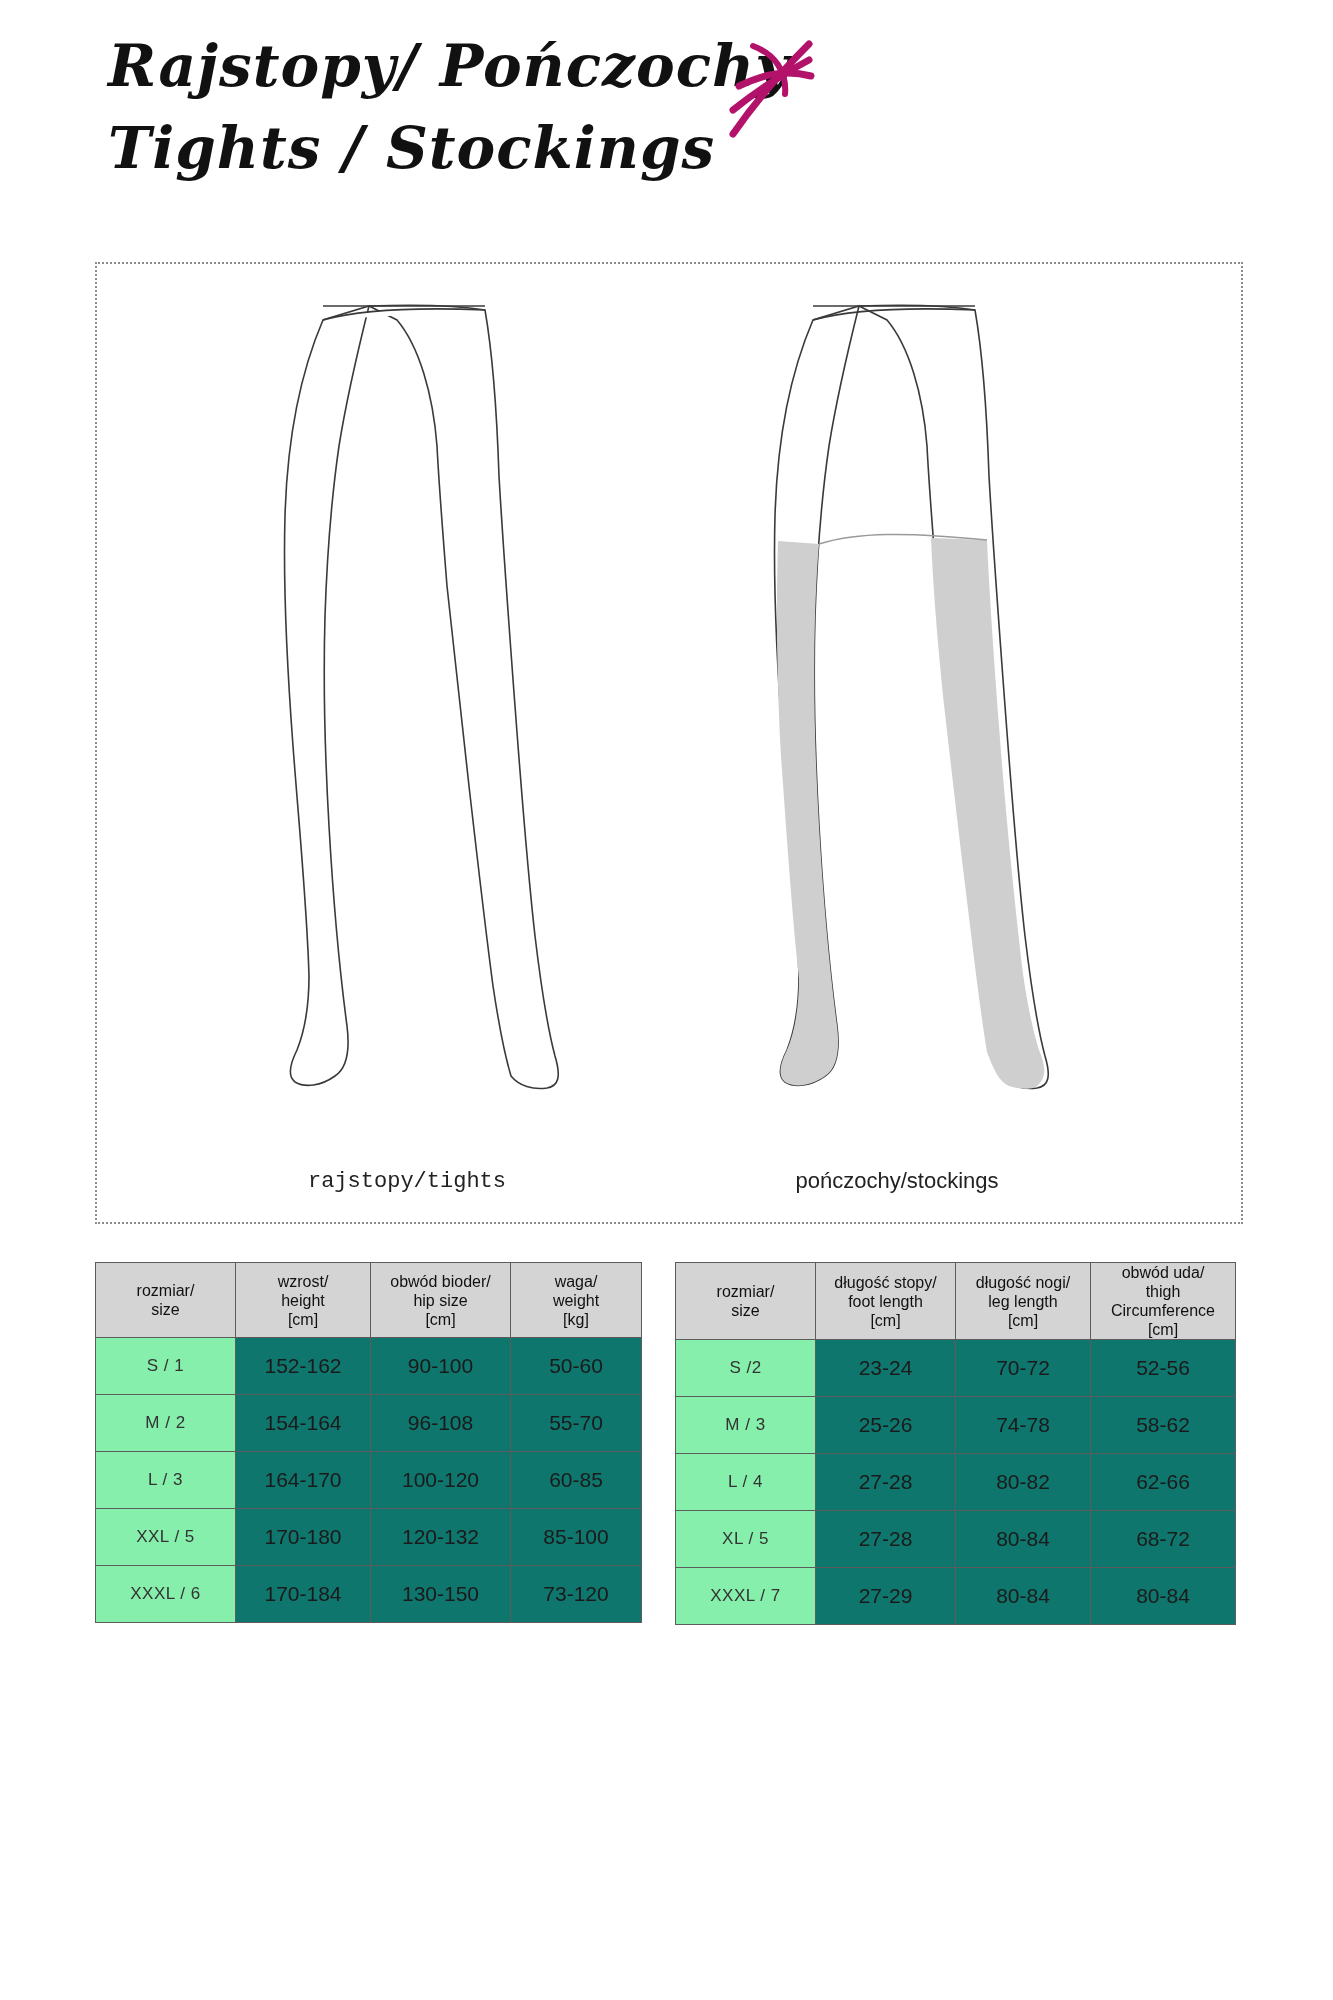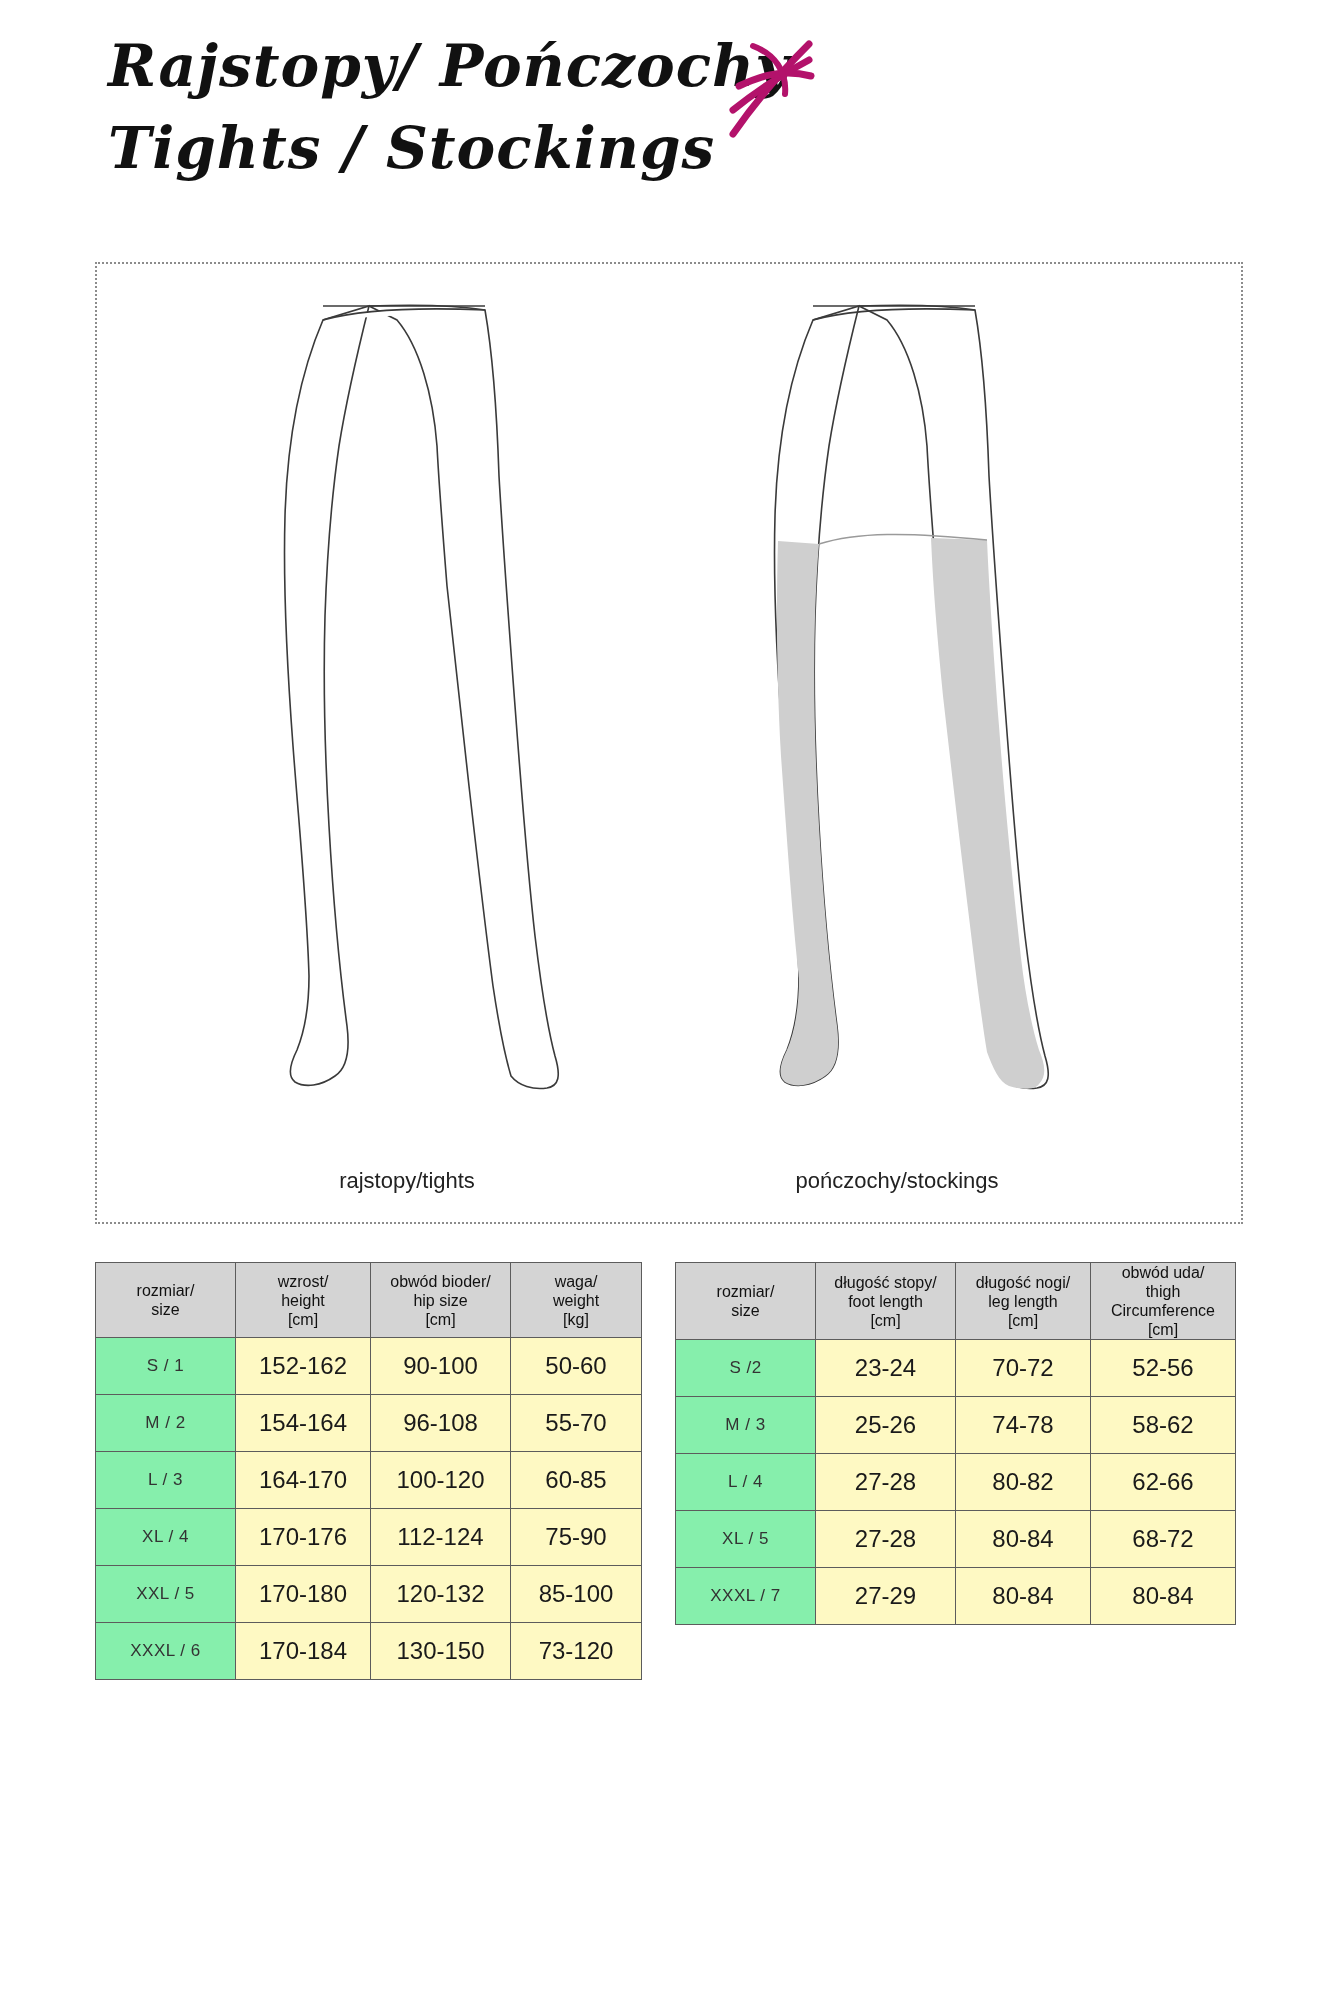--- a/index.html
+++ b/index.html
@@ -126,21 +126,21 @@
   .fig-tights { left: 150px; width: 330px; }
   .fig-stockings { left: 640px; width: 330px; }
   .fig-caption {
     position: absolute;
     bottom: 28px;
     width: 400px;
     text-align: center;
     font-size: 22px;
     color: #222;
   }
-  .cap-tights { left: 110px; }
+  .cap-tights { left: 110px; font-family: Liberation Mono, monospace; }
   .cap-stockings { left: 600px; }
 
   
   .tables {
     position: absolute;
     left: 95px;
     top: 1262px;
     width: 1148px;
     height: 440px;
   }
@@ -167,22 +167,22 @@
   .size-table thead th {
     background: #d4d4d4;
     font-size: 16px;
     font-weight: normal;
     line-height: 19px;
     height: 74px;
     color: #111;
   }
   .size-table td {
     height: 56px;
-    font-size: 24px;
-    background: #fef9c3;
+    font-size: 21px;
+    background: #0f766e;
   }
   .size-table td.sizecol {
     background: #86efac;
     font-size: 17px;
     color: #333;
     letter-spacing: 0.5px;
   }
   .tbl-left col.c1 { width: 140px; }
   .tbl-left col.c2 { width: 135px; }
   .tbl-left col.c3 { width: 140px; }
@@ -338,26 +338,20 @@
           <td>96-108</td>
           <td>55-70</td>
         </tr>
         <tr>
           <td class="sizecol">L / 3</td>
           <td>164-170</td>
           <td>100-120</td>
           <td>60-85</td>
         </tr>
         <tr>
-          <td class="sizecol">XL / 4</td>
-          <td>170-176</td>
-          <td>112-124</td>
-          <td>75-90</td>
-        </tr>
-        <tr>
           <td class="sizecol">XXL / 5</td>
           <td>170-180</td>
           <td>120-132</td>
           <td>85-100</td>
         </tr>
         <tr>
           <td class="sizecol">XXXL / 6</td>
           <td>170-184</td>
           <td>130-150</td>
           <td>73-120</td>

